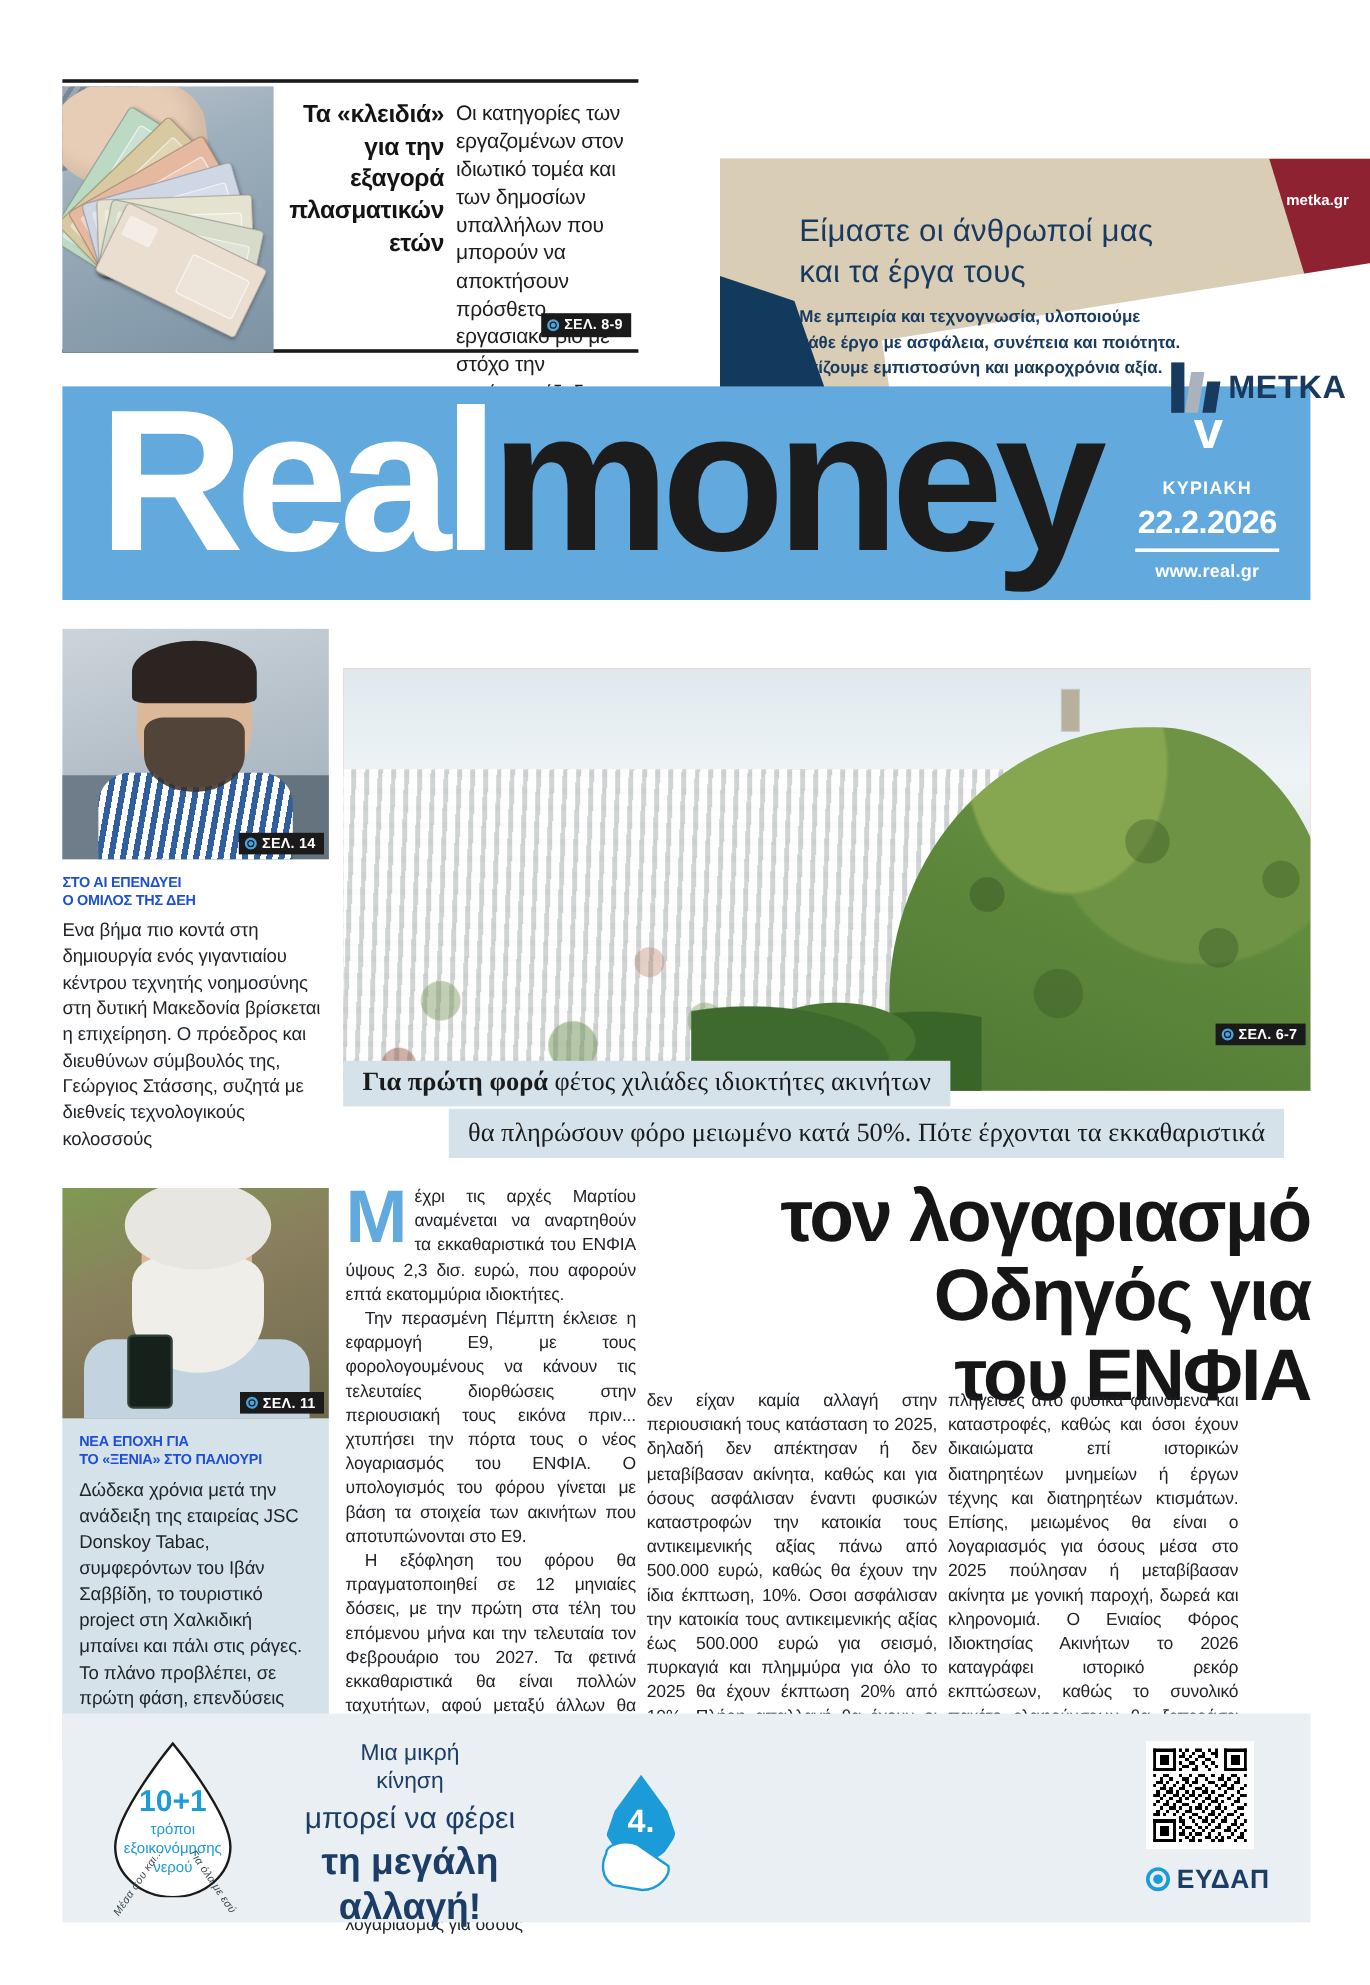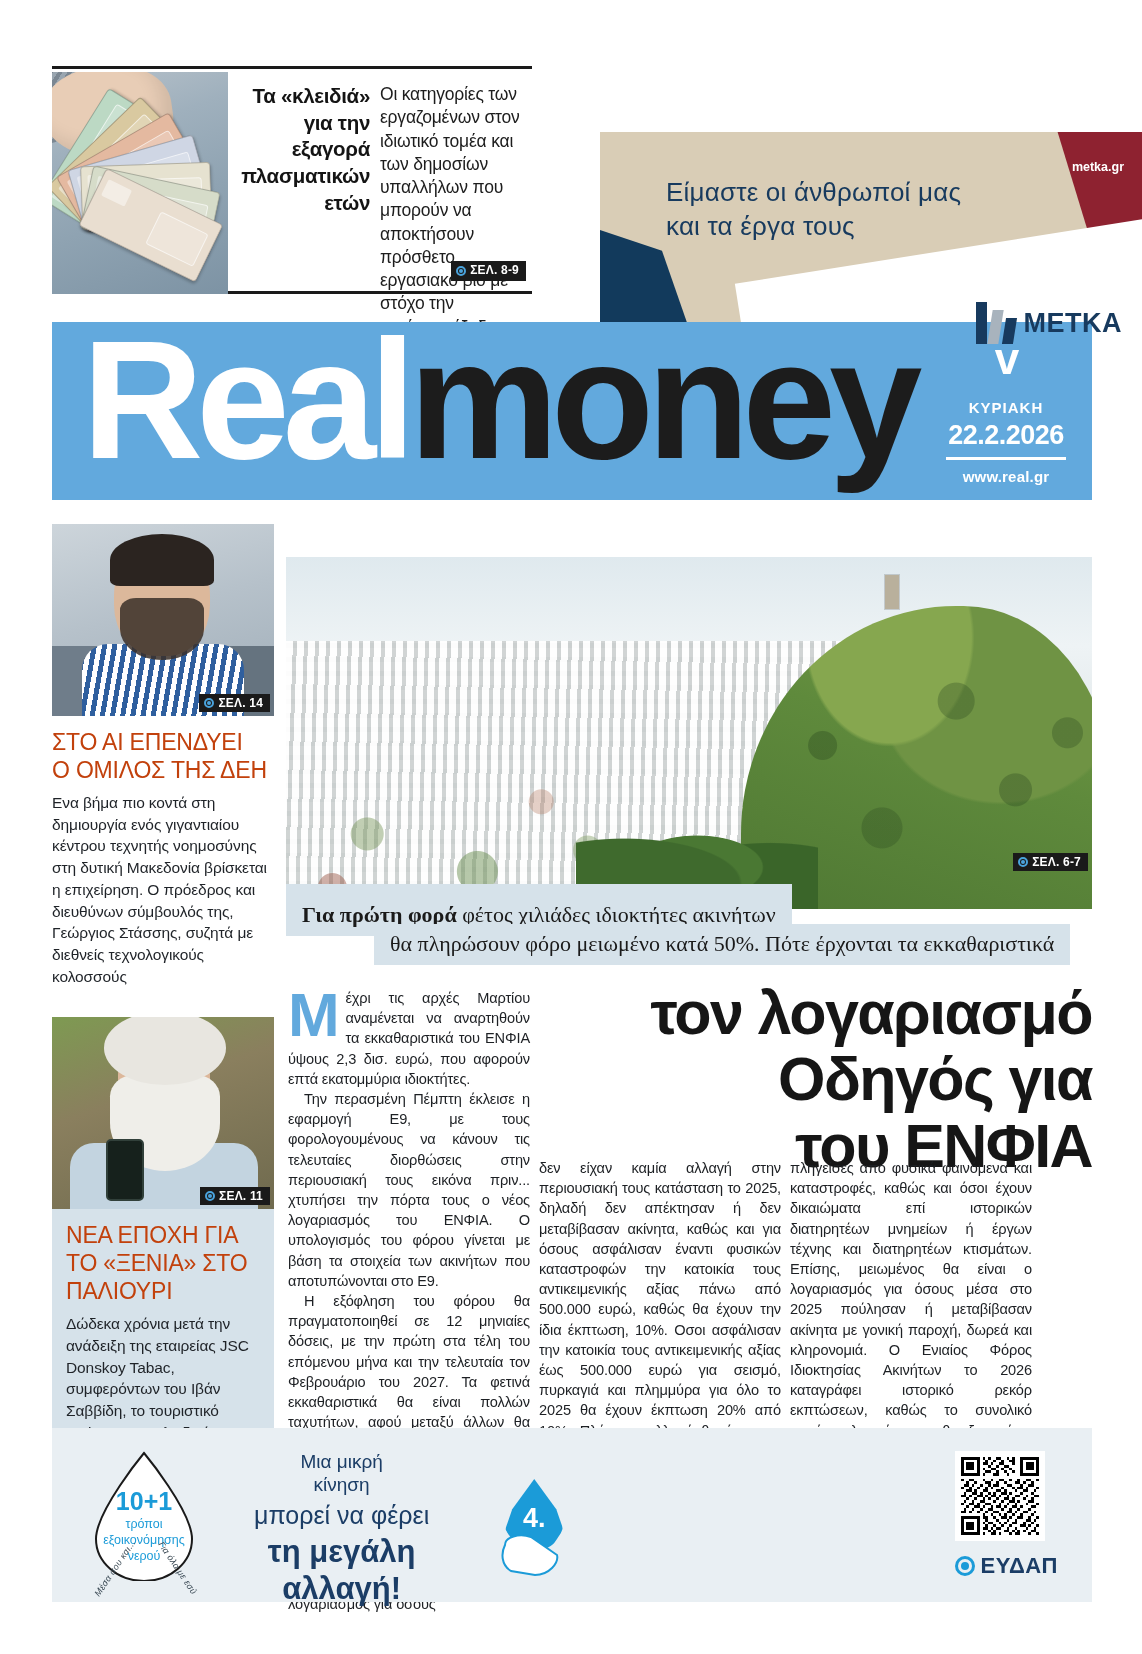--- a/index.html
+++ b/index.html
@@ -344,24 +344,24 @@
     width: 34px; height: 58px; border-radius: 5px;
     background: #16211c; border: 2px solid #31403a;
   }
   .side-text {
     background: #d6e2ea;
     padding: 12px 14px 16px 14px;
     box-sizing: border-box;
   }
   .side-text.plain { background: #ffffff; padding-left: 0; padding-right: 0;}
   .side-head {
-    font-size: 23px;
-    font-weight: normal;
+    font-size: 12px;
+    font-weight: bold;
     line-height: 1.22;
-    color: #c2410c;
+    color: #1d4ed8;
     letter-spacing: -0.2px;
     margin-bottom: 8px;
   }
   .side-body {
     font-size: 15.5px;
     line-height: 1.40;
     color: #1f2328;
     letter-spacing: -0.1px;
   }
 
@@ -426,21 +426,21 @@
       radial-gradient(ellipse at 20% 70%, #3f6a2d 0 42%, transparent 43%),
       radial-gradient(ellipse at 50% 55%, #4a7833 0 38%, transparent 39%),
       radial-gradient(ellipse at 80% 75%, #3a6529 0 40%, transparent 41%);
   }
   .main-photo .ref-tag { position: absolute; right: 4px; bottom: 38px; z-index: 5;}
 
   .cap1 {
     position: absolute;
     left: 286px; top: 884px;
     background: #d6e2ea;
-    padding: 18px 16px 8px 16px;
+    padding: 4px 16px 8px 16px;
     font-family: "Liberation Serif", serif;
     font-size: 22px;
     color: #1a1a1a;
     z-index: 6;
     white-space: nowrap;
   }
   .cap1 b { font-weight: bold; }
   .cap2 {
     position: absolute;
     left: 374px; top: 924px;
@@ -669,20 +669,25 @@
     </div>
 
     <div class="metka">
       <div class="navy-wedge"></div>
       <div class="red-wedge"></div>
       <div class="white-band"></div>
       <div class="metka-url">metka.gr</div>
       <div class="m-head">
         <div>Είμαστε οι άνθρωποί μας</div>
         <div>και τα έργα τους</div>
+      </div>
+      <div class="m-sub">
+        <div>Με εμπειρία και τεχνογνωσία, υλοποιούμε</div>
+        <div>κάθε έργο με ασφάλεια, συνέπεια και ποιότητα.</div>
+        <div>Χτίζουμε εμπιστοσύνη και μακροχρόνια αξία.</div>
       </div>
       <div class="m-logo">
         <span class="mark">
             <span></span>
             <span></span>
             <span></span>
           </span>
         <span class="wordmark">ΜΕΤΚΑ</span>
       </div>
     </div>

